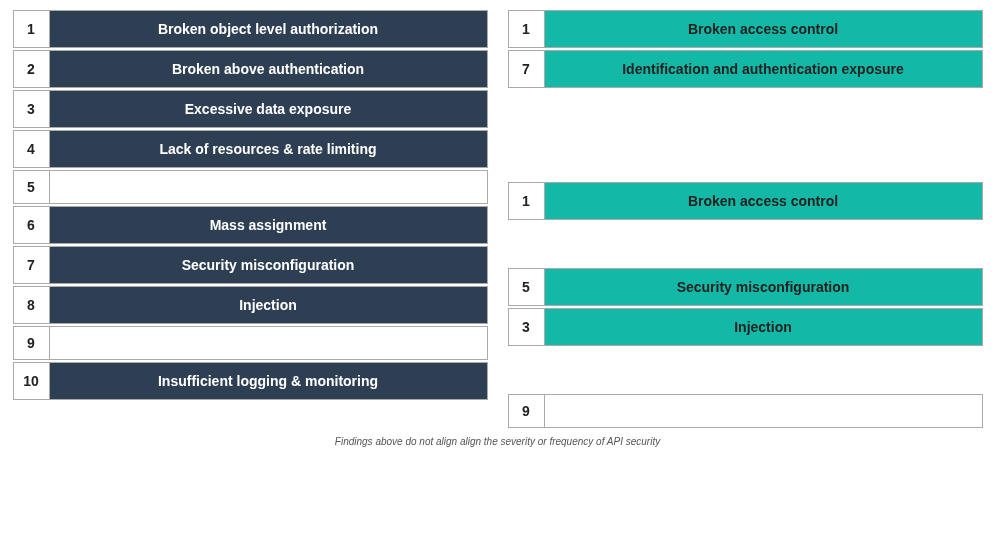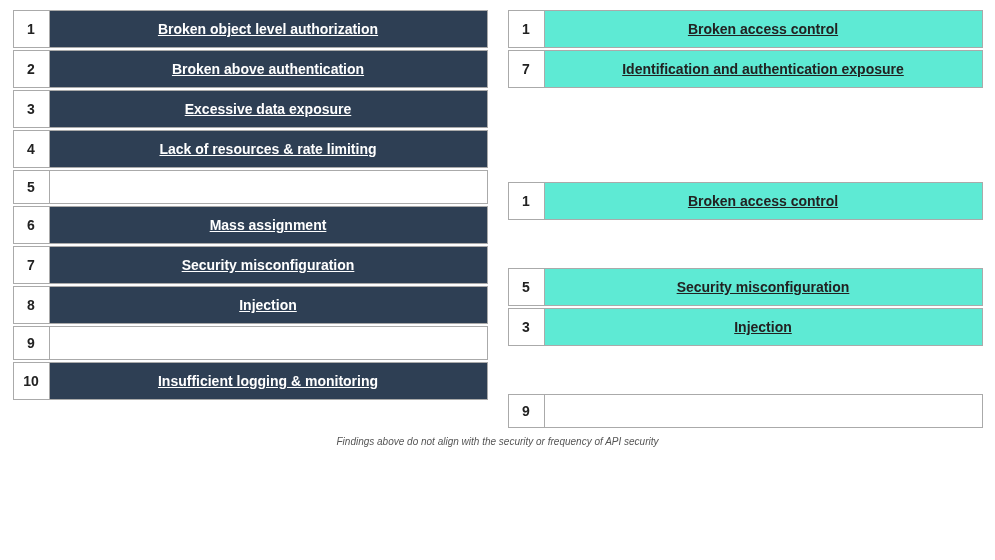--- a/index.html
+++ b/index.html
@@ -47,28 +47,27 @@
     }
     .label-cell {
       flex: 1;
       padding: 10px 14px;
       font-size: 14px;
       font-weight: bold;
       display: flex;
       align-items: center;
       justify-content: center;
       text-align: center;
-      text-decoration: underline;
     }
     .dark-cell {
       background: #2e3f54;
       color: #fff;
     }
     .light-cell {
-      background: #5eead4;
+      background: #14b8a6;
       color: #222;
     }
     .empty-row {
       display: flex;
       align-items: stretch;
       border: none;
       margin-bottom: 2px;
       min-height: 44px;
     }
     .footnote {
@@ -146,13 +145,13 @@
       <div class="row">
         <div class="num-cell">3</div>
         <div class="label-cell light-cell">Injection</div>
       </div>
       <div class="empty-row"></div>
       <div class="row">
         <div class="num-cell">9</div>
       </div>
     </div>
 </div>
-<div class="footnote">Findings above do not align with the security or frequency of API security</div>
+<div class="footnote">Findings above do not align align the severity or frequency of API security</div>
 
 </body></html>

